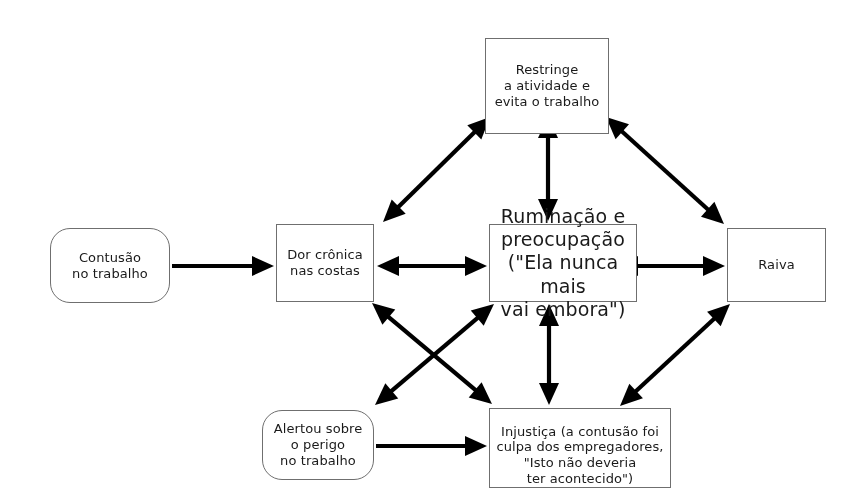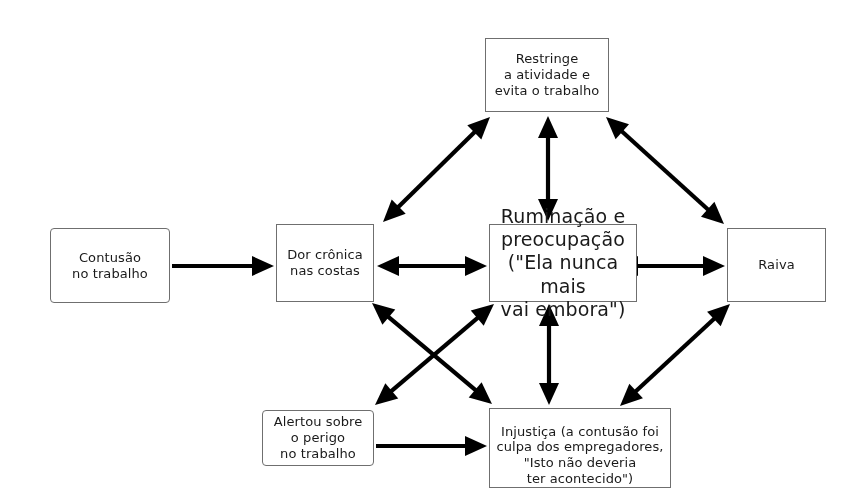--- a/index.html
+++ b/index.html
@@ -4,21 +4,21 @@
 <style>
   html,body{margin:0;padding:0;background:#ffffff;}
   body{width:852px;height:497px;overflow:hidden;
        font-family:"DejaVu Sans",sans-serif;}
   #stage{position:relative;width:852px;height:497px;background:#fff;}
   svg#wires{position:absolute;left:0;top:0;width:852px;height:497px;}
   .node{position:absolute;box-sizing:border-box;background:#fff;
         border:1.6px solid #6f6f6f;display:flex;align-items:center;
         justify-content:center;text-align:center;color:#1a1a1a;
         line-height:1.22;letter-spacing:.1px;}
-  .node.round{border-radius:4px;}
+  .node.round{border-radius:20px;}
   .node span{display:block;padding:0 3px;}
 </style>
 </head>
 <body>
 
 <div id="stage">
   <svg id="wires" viewBox="0 0 852 497" xmlns="http://www.w3.org/2000/svg">
       <g>
         <line x1="172" y1="266" x2="256.84" y2="266" stroke="#000000" stroke-width="4.2"></line>
         <polygon points="274,266 252,276 252,256" fill="#000000"></polygon>
@@ -72,28 +72,28 @@
         <line x1="376" y1="446" x2="469.84" y2="446" stroke="#000000" stroke-width="4.2"></line>
         <polygon points="487,446 465,456 465,436" fill="#000000"></polygon>
       </g>
     </svg>
 <div class="node round" style="left: 50px; top: 228px; width: 120px; height: 75px; font-size: 13px; border-color: rgb(111, 111, 111);">
       <span>Contusão<br>no trabalho</span>
     </div>
     <div class="node" style="left: 276px; top: 224px; width: 98px; height: 78px; font-size: 13px; border-color: rgb(111, 111, 111);">
       <span>Dor crônica<br>nas costas</span>
     </div>
-    <div class="node" style="left: 485px; top: 38px; width: 124px; height: 74px; font-size: 13px; border-color: rgb(111, 111, 111);">
+    <div class="node" style="left: 485px; top: 38px; width: 124px; height: 96px; font-size: 13px; border-color: rgb(111, 111, 111);">
       <span>Restringe<br>a atividade e<br>evita o trabalho</span>
     </div>
     <div class="node" style="left: 489px; top: 224px; width: 148px; height: 78px; font-size: 19px; border-color: rgb(111, 111, 111);">
       <span>Ruminação e<br>preocupação<br>("Ela nunca mais<br>vai embora")</span>
     </div>
     <div class="node" style="left: 727px; top: 228px; width: 99px; height: 74px; font-size: 13px; border-color: rgb(111, 111, 111);">
       <span>Raiva</span>
     </div>
-    <div class="node round" style="left: 262px; top: 410px; width: 112px; height: 56px; font-size: 13px; border-color: rgb(111, 111, 111);">
+    <div class="node round" style="left: 262px; top: 410px; width: 112px; height: 70px; font-size: 13px; border-color: rgb(111, 111, 111);">
       <span>Alertou sobre<br>o perigo<br>no trabalho</span>
     </div>
     <div class="node" style="left: 489px; top: 408px; width: 182px; height: 80px; font-size: 13px; border-color: rgb(111, 111, 111); align-items: flex-end;">
       <span>Injustiça (a contusão foi<br>culpa dos empregadores,<br>"Isto não deveria<br>ter acontecido")</span>
     </div>
   </div>
 
 </body></html>

